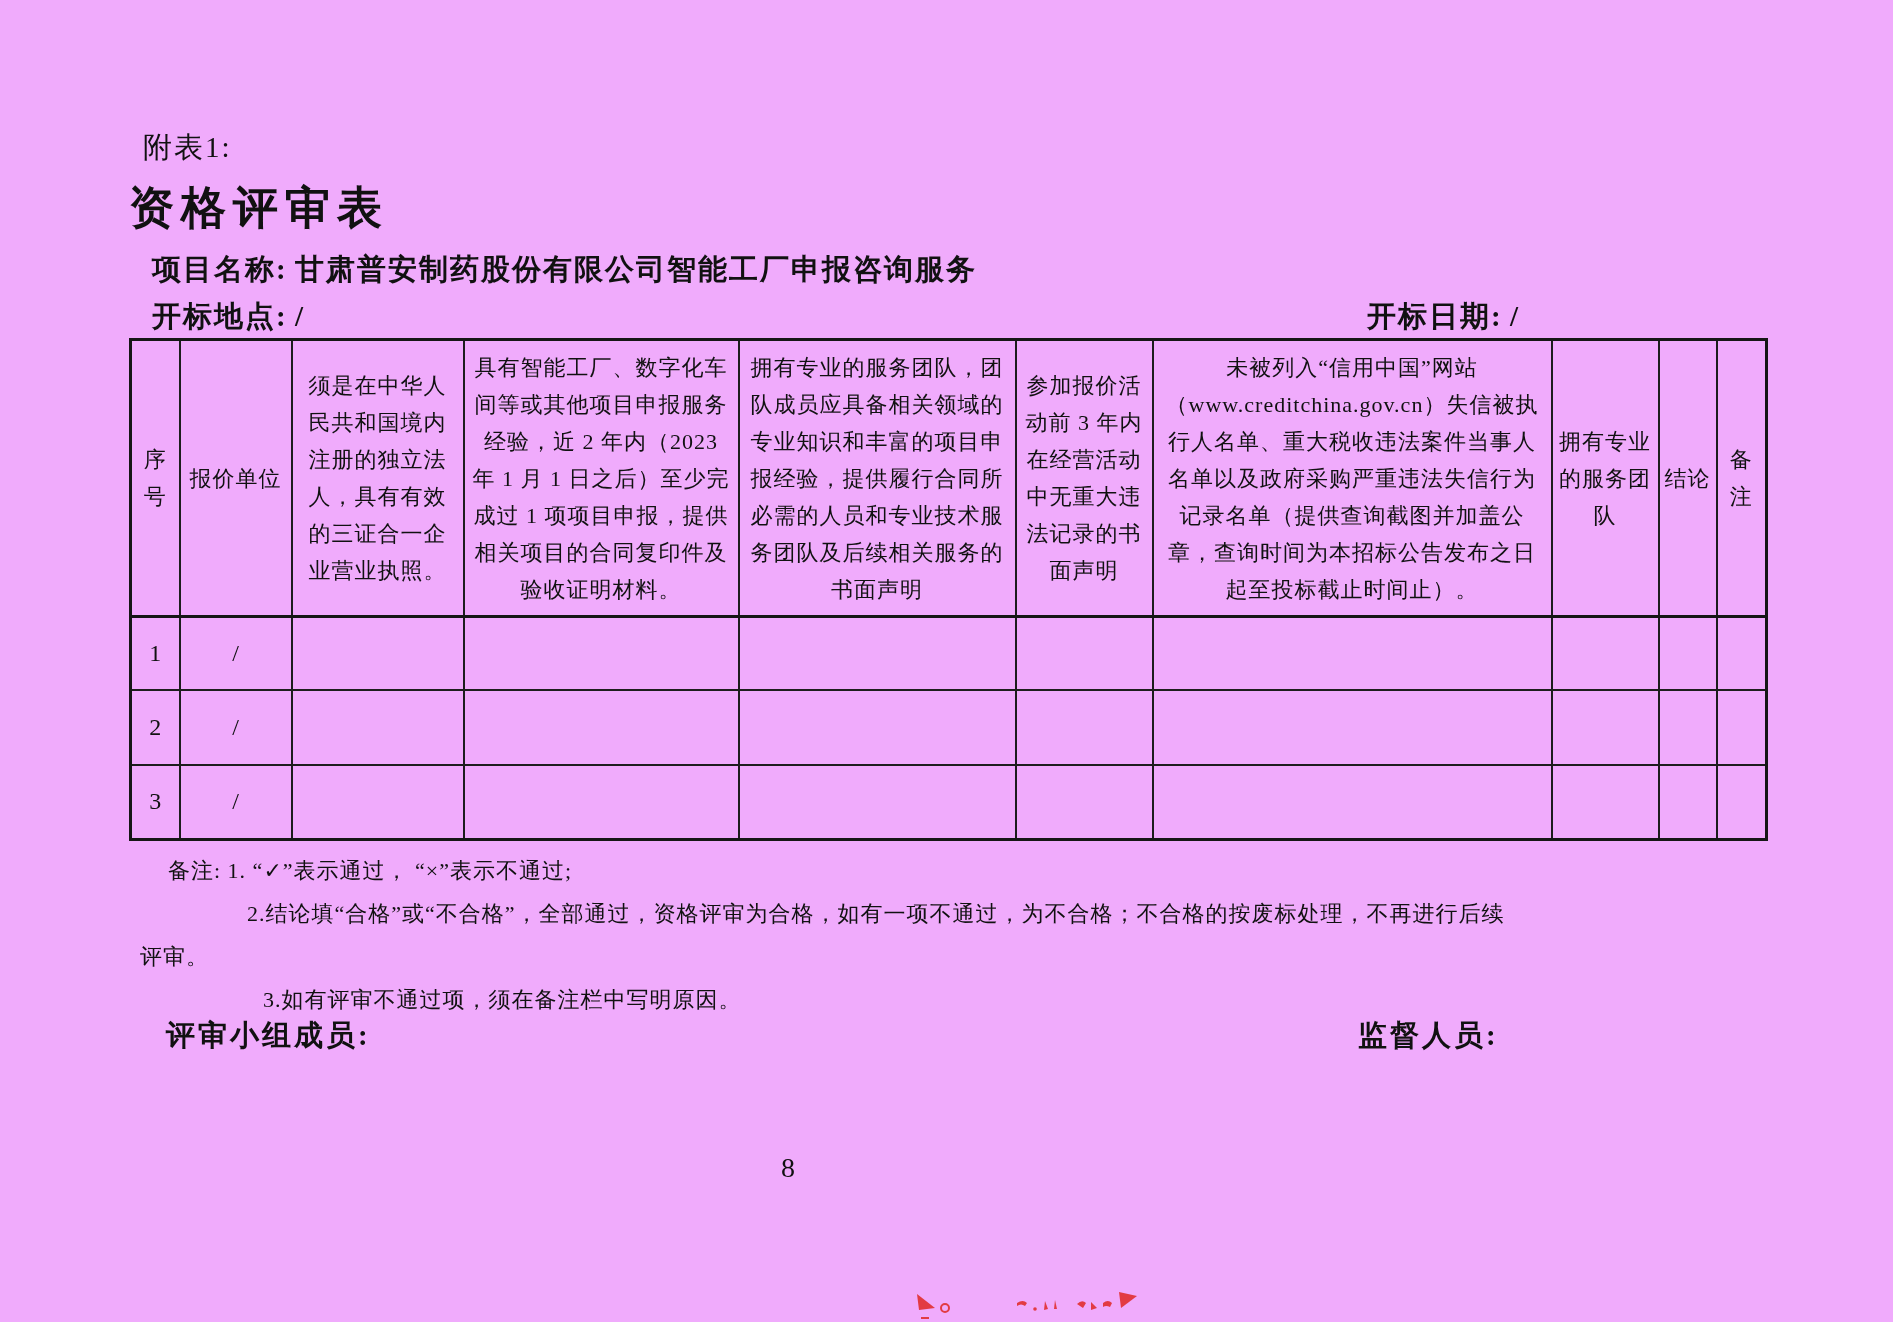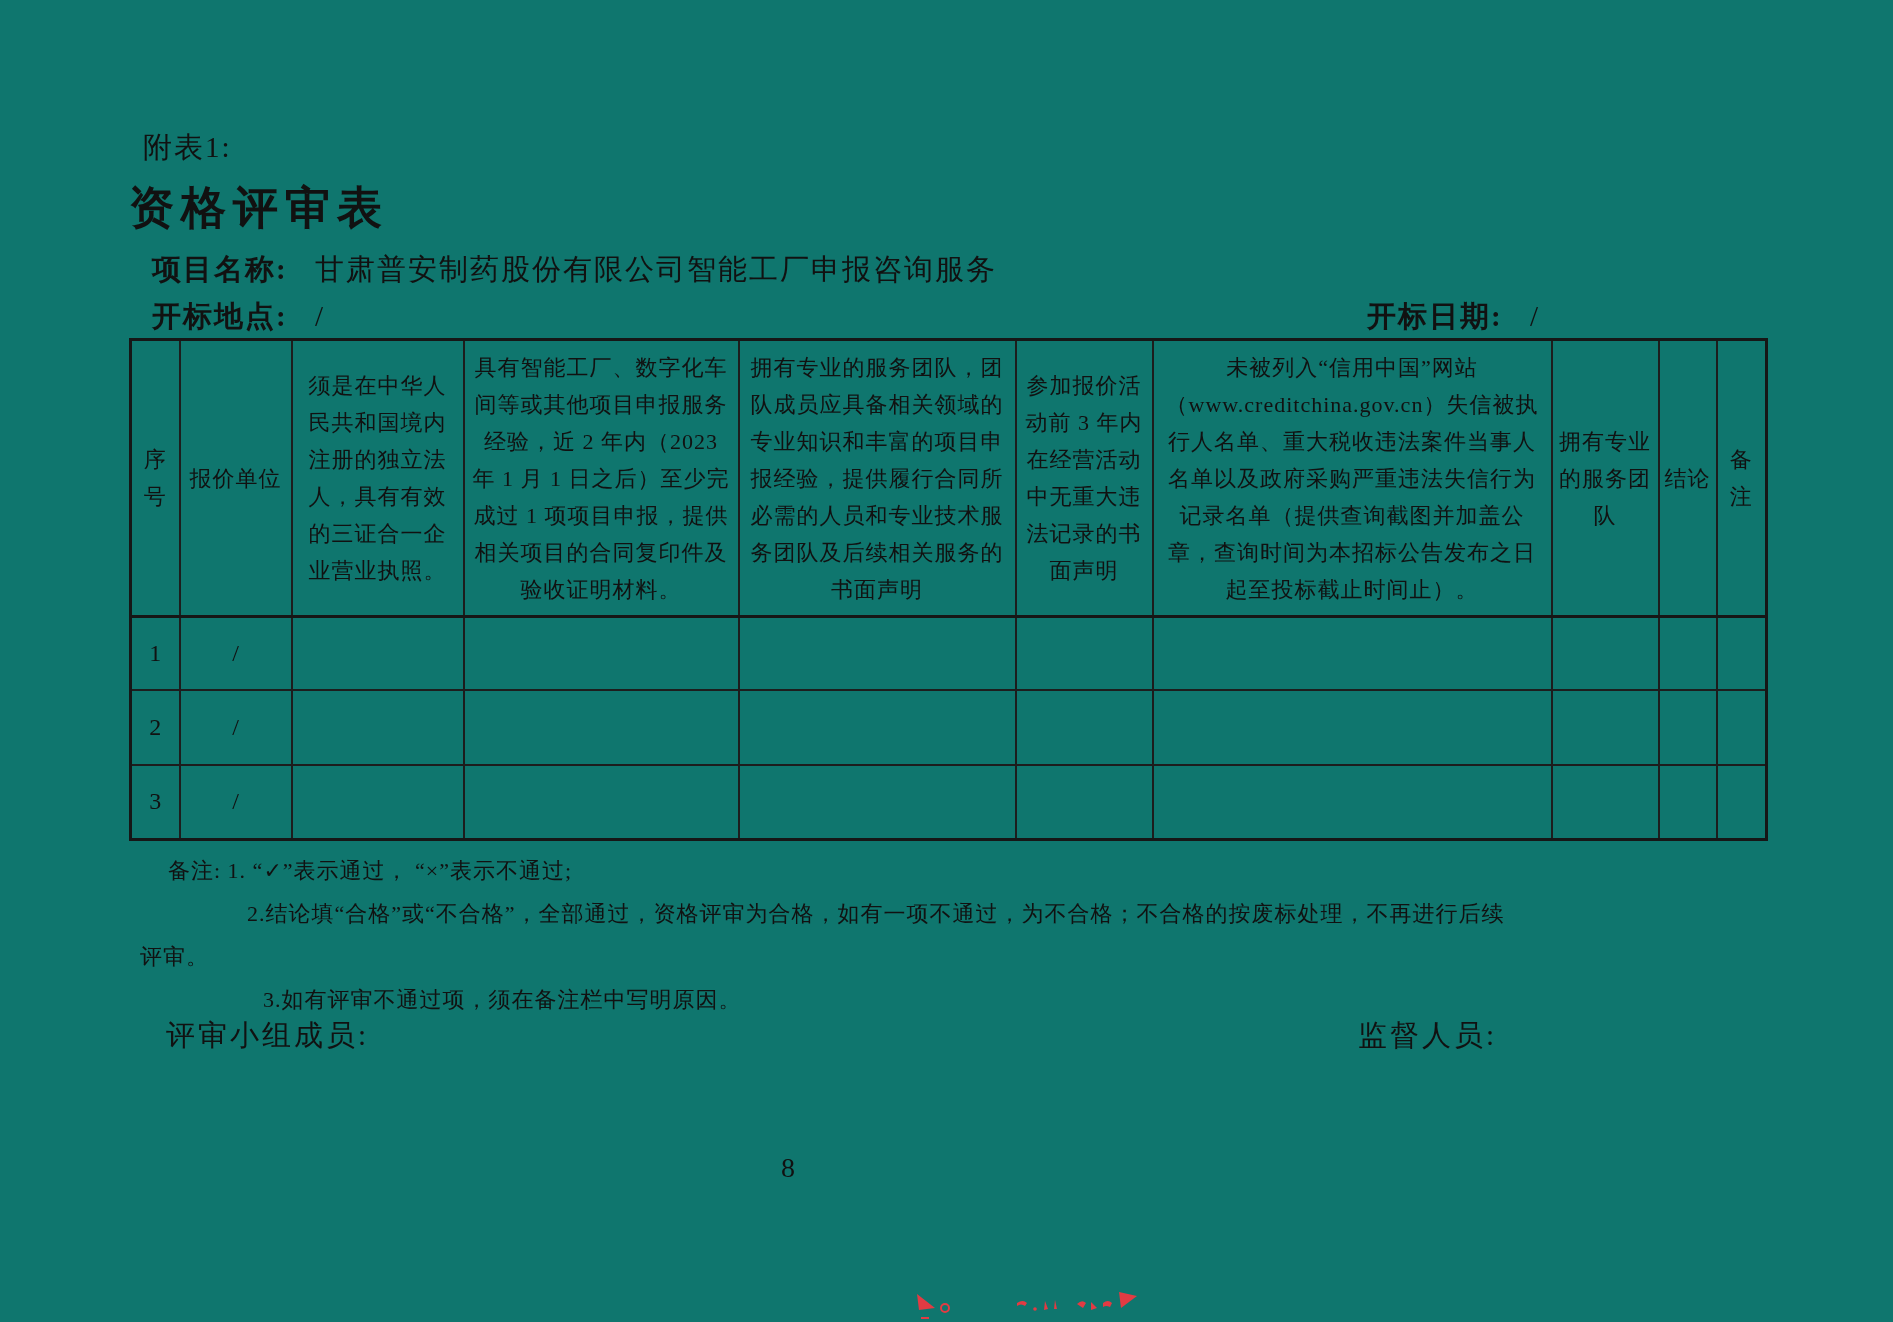--- a/index.html
+++ b/index.html
@@ -4,30 +4,30 @@
 <style>
   html,body{margin:0;padding:0;}
   body{
     width:1893px;height:1322px;
     background:#ffffff;
     font-family:"Liberation Serif","DejaVu Serif",serif;
     color:#111;
     position:relative;
     overflow:hidden;
   }
-  .page{position:absolute;left:0;top:0;width:1893px;height:1322px;background:#0f766e;}
+  .page{position:absolute;left:0;top:0;width:1893px;height:1322px;background:#f0abfc;}
 
   .annex{position:absolute;left:143px;top:128px;font-size:29px;letter-spacing:2px;}
   .doc-title{
     position:absolute;left:129px;top:178px;width:1672px;
     font-size:45px;font-weight:700;letter-spacing:7px;
   }
   .meta-line{position:absolute;font-size:29px;white-space:nowrap;}
   .meta-label{font-weight:700;letter-spacing:2px;margin-left:10px;}
-  .meta-value{font-weight:400;margin-left:20px;letter-spacing:2px;}
+  .meta-value{font-weight:700;letter-spacing:2px;}
   .project-line{left:142px;top:250px;}
   .location-line{left:142px;top:297px;}
   .date-line{left:1357px;top:297px;}
 
   table.qual{
     position:absolute;left:129px;top:338px;
     width:1636px;height:500px;
     border-collapse:collapse;table-layout:fixed;
     border:3px solid #161616;
   }
@@ -47,21 +47,21 @@
   tr.r1{height:73px;}
   tr.r2{height:75px;}
   tr.r3{height:75px;}
 
   .note{position:absolute;font-size:22px;letter-spacing:1px;white-space:nowrap;}
   .note-1{left:168px;top:856px;}
   .note-2{left:247px;top:899px;}
   .note-3{left:140px;top:942px;}
   .note-4{left:247px;top:985px;margin-left:16px;}
 
-  .sign{position:absolute;font-size:29px;font-weight:400;letter-spacing:3px;white-space:nowrap;}
+  .sign{position:absolute;font-size:29px;font-weight:700;letter-spacing:3px;white-space:nowrap;}
   .sign-team{left:166px;top:1016px;}
   .sign-supervisor{left:1358px;top:1016px;}
 
   .page-number{position:absolute;left:748px;top:1152px;width:80px;text-align:center;font-size:28px;}
 
   .stamp-fragments{position:absolute;left:905px;top:1286px;width:245px;height:34px;}
 </style>
 </head>
 <body>
 

